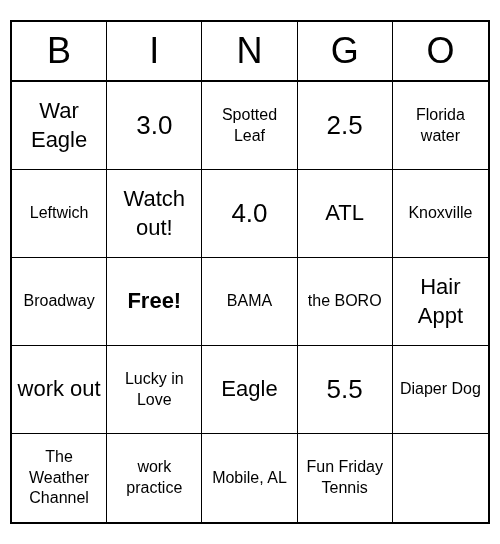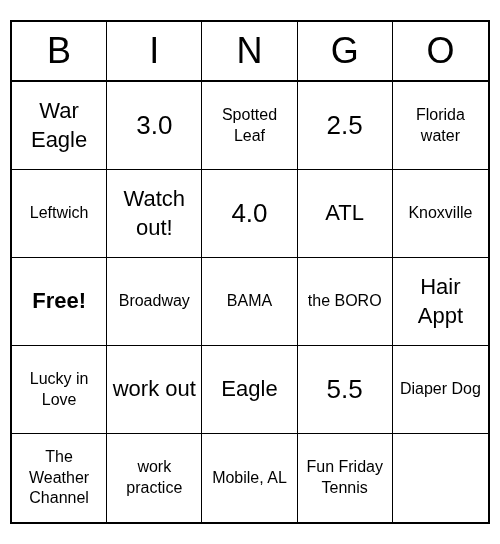--- a/index.html
+++ b/index.html
@@ -81,27 +81,27 @@
   <div class="bingo-cell large-text">War Eagle</div>
       <div class="bingo-cell medium-large">3.0</div>
       <div class="bingo-cell ">Spotted Leaf</div>
       <div class="bingo-cell medium-large">2.5</div>
       <div class="bingo-cell ">Florida water</div>
       <div class="bingo-cell ">Leftwich</div>
       <div class="bingo-cell large-text">Watch out!</div>
       <div class="bingo-cell medium-large">4.0</div>
       <div class="bingo-cell large-text">ATL</div>
       <div class="bingo-cell ">Knoxville</div>
+      <div class="bingo-cell ">Broadway</div>
       <div class="bingo-cell free">Free!</div>
-      <div class="bingo-cell ">Broadway</div>
       <div class="bingo-cell ">BAMA</div>
       <div class="bingo-cell ">the BORO</div>
       <div class="bingo-cell large-text">Hair Appt</div>
+      <div class="bingo-cell large-text">work out</div>
       <div class="bingo-cell ">Lucky in Love</div>
-      <div class="bingo-cell large-text">work out</div>
       <div class="bingo-cell large-text">Eagle</div>
       <div class="bingo-cell medium-large">5.5</div>
       <div class="bingo-cell ">Diaper Dog</div>
       <div class="bingo-cell ">The Weather Channel</div>
       <div class="bingo-cell ">work practice</div>
       <div class="bingo-cell ">Mobile, AL</div>
       <div class="bingo-cell ">Fun Friday Tennis</div>
     </div>
 </div>
 

